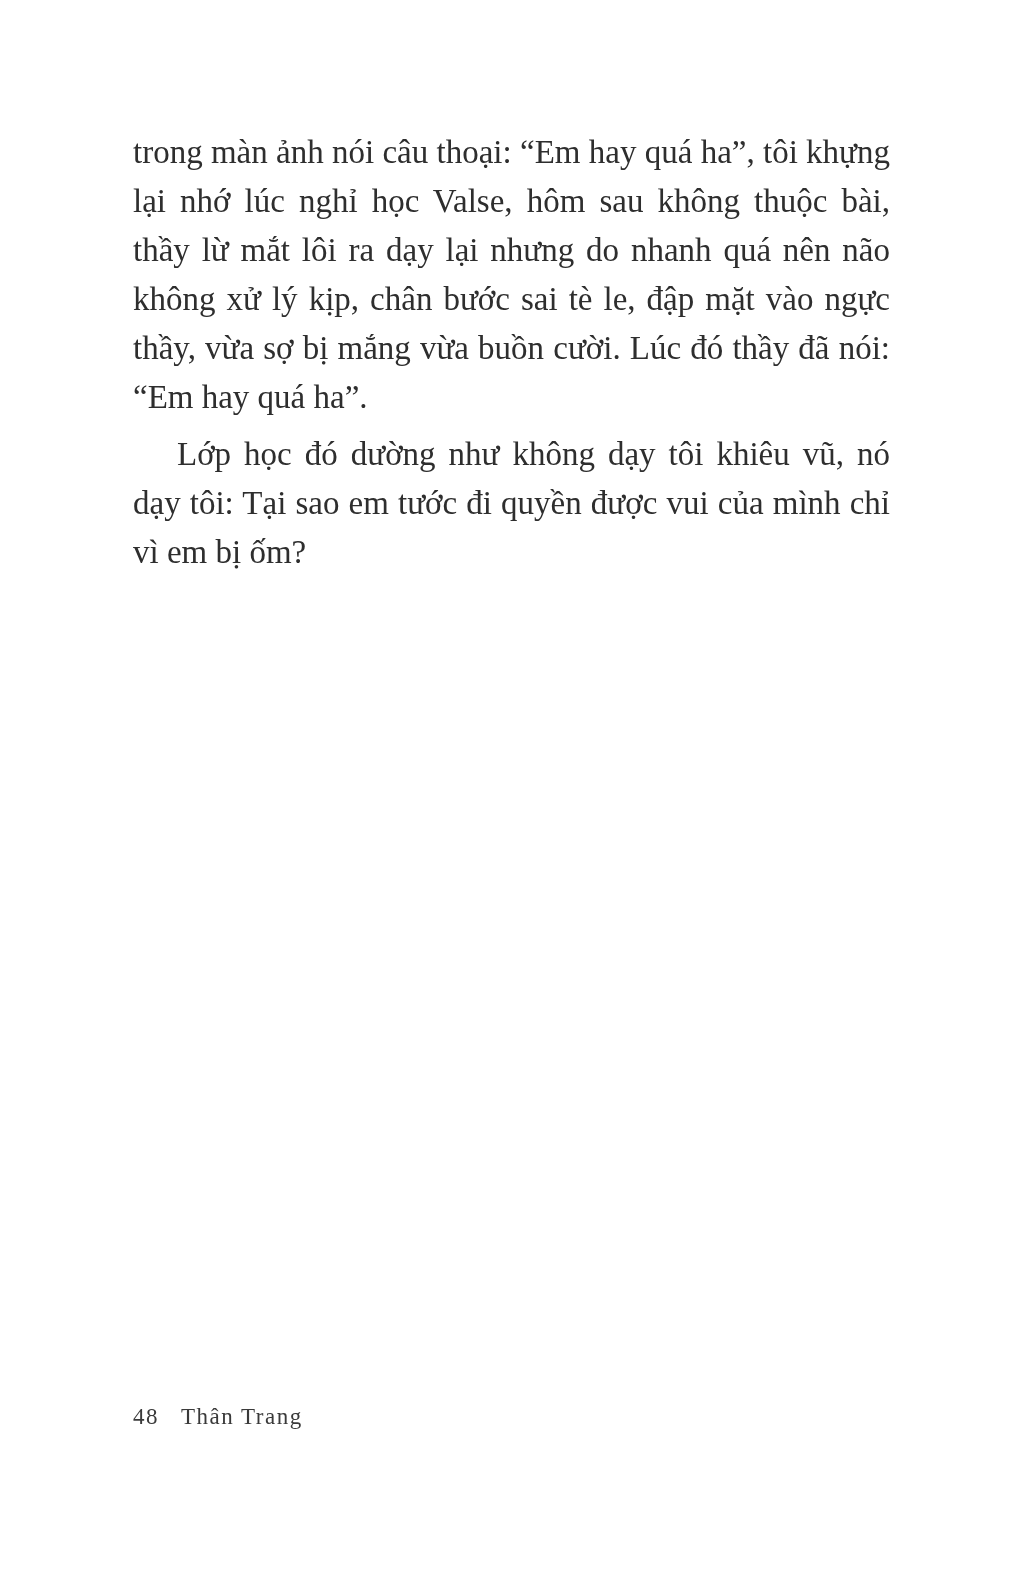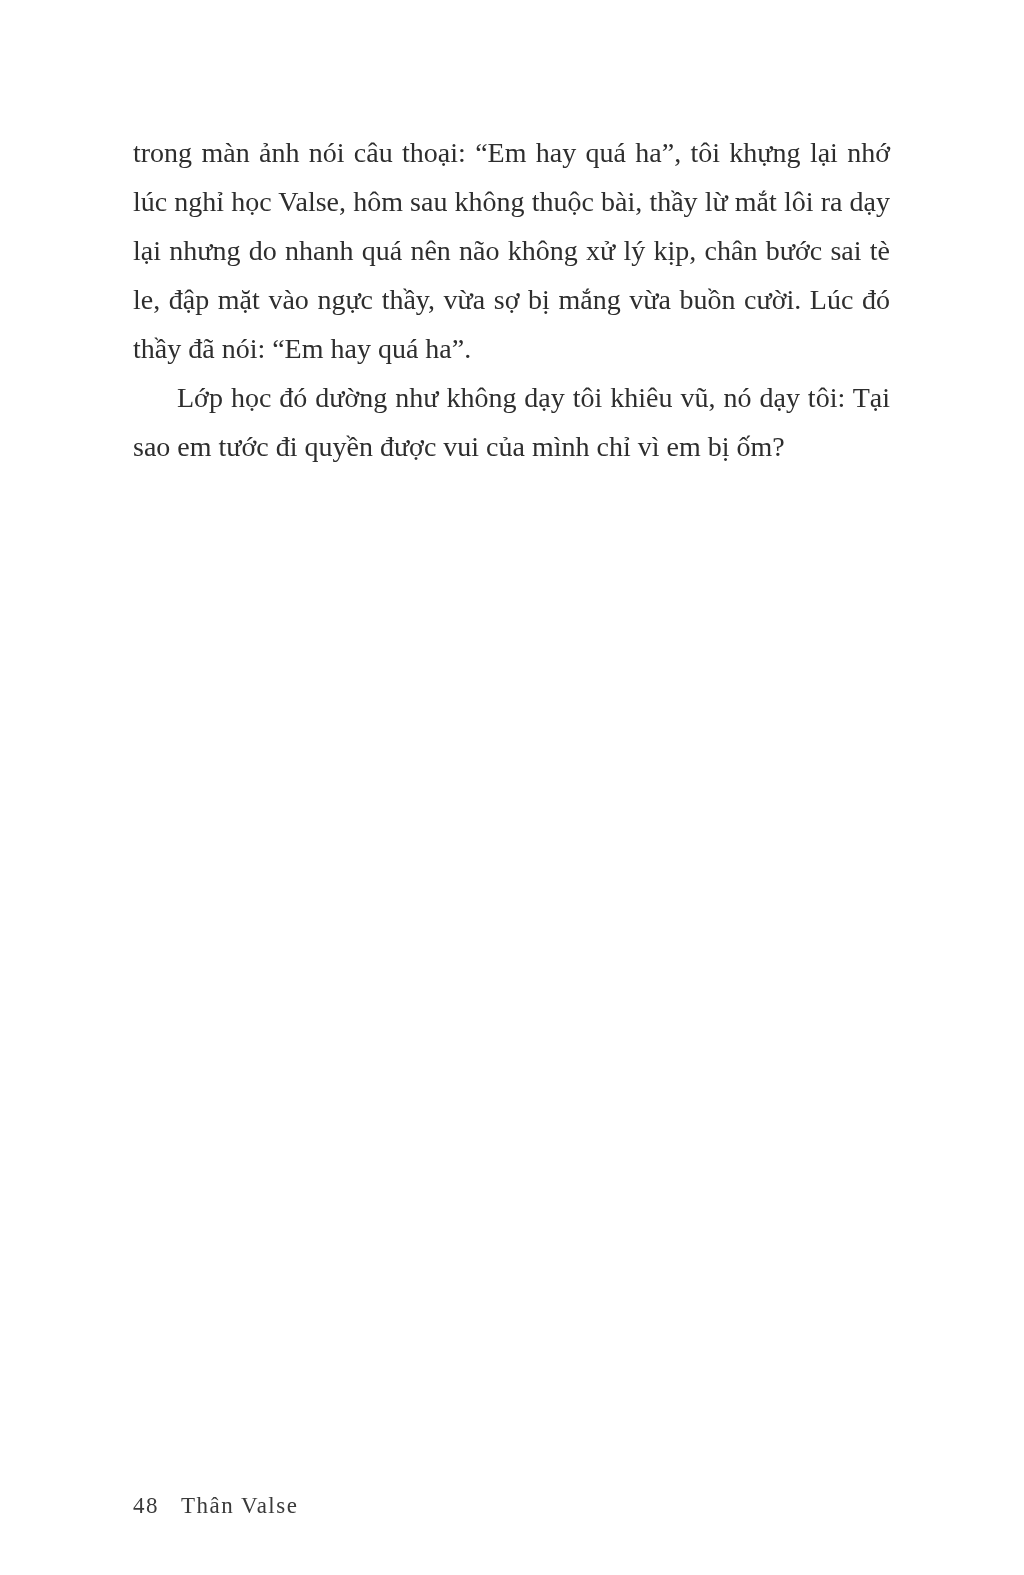--- a/index.html
+++ b/index.html
@@ -17,35 +17,35 @@
     color: #2e2e2e;
   }
   .page-text {
     position: absolute;
     left: 133px;
     top: 128px;
     width: 757px;
   }
   .page-text p {
     margin: 0;
-    font-size: 28px;
+    font-size: 33px;
     line-height: 49px;
     text-align: justify;
     color: #2e2e2e;
   }
   .page-text p + p {
-    margin-top: 0;
+    margin-top: 8px;
   }
   .page-text p.indent {
     text-indent: 44px;
   }
   .page-footer {
     position: absolute;
     left: 133px;
-    top: 1492px;
+    top: 1403px;
     font-size: 23px;
     line-height: 28px;
     letter-spacing: 1.5px;
     color: #3a3a3a;
     display: flex;
     align-items: baseline;
   }
   .page-footer .page-number {
     margin-right: 22px;
   }
@@ -55,16 +55,16 @@
 
 <div class="book-page">
 
   <div class="page-text">
     <p>trong màn ảnh nói câu thoại: “Em hay quá ha”, tôi khựng lại nhớ lúc nghỉ học Valse, hôm sau không thuộc bài, thầy lừ mắt lôi ra dạy lại nhưng do nhanh quá nên não không xử lý kịp, chân bước sai tè le, đập mặt vào ngực thầy, vừa sợ bị mắng vừa buồn cười. Lúc đó thầy đã nói: “Em hay quá ha”.</p>
     <p class="indent">Lớp học đó dường như không dạy tôi khiêu vũ, nó dạy tôi: Tại sao em tước đi quyền được vui của mình chỉ vì em bị ốm?</p>
   </div>
 
   <div class="page-footer">
     <span class="page-number">48</span>
-    <span class="footer-author">Thân Valse</span>
+    <span class="footer-author">Thân Trang</span>
   </div>
 
 </div>
 
 </body></html>

